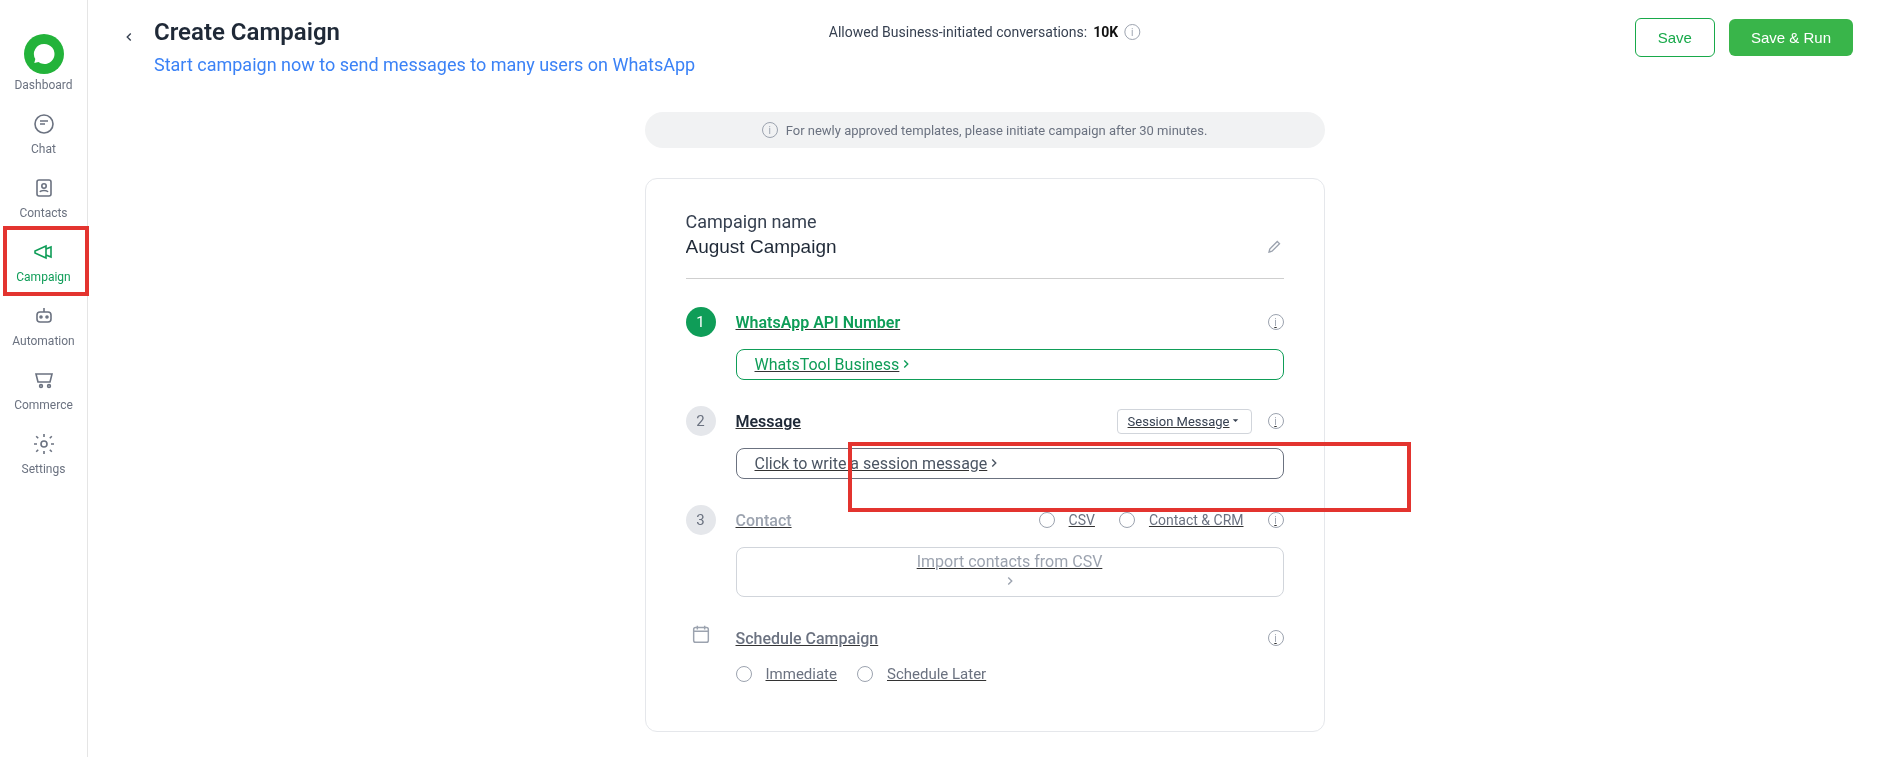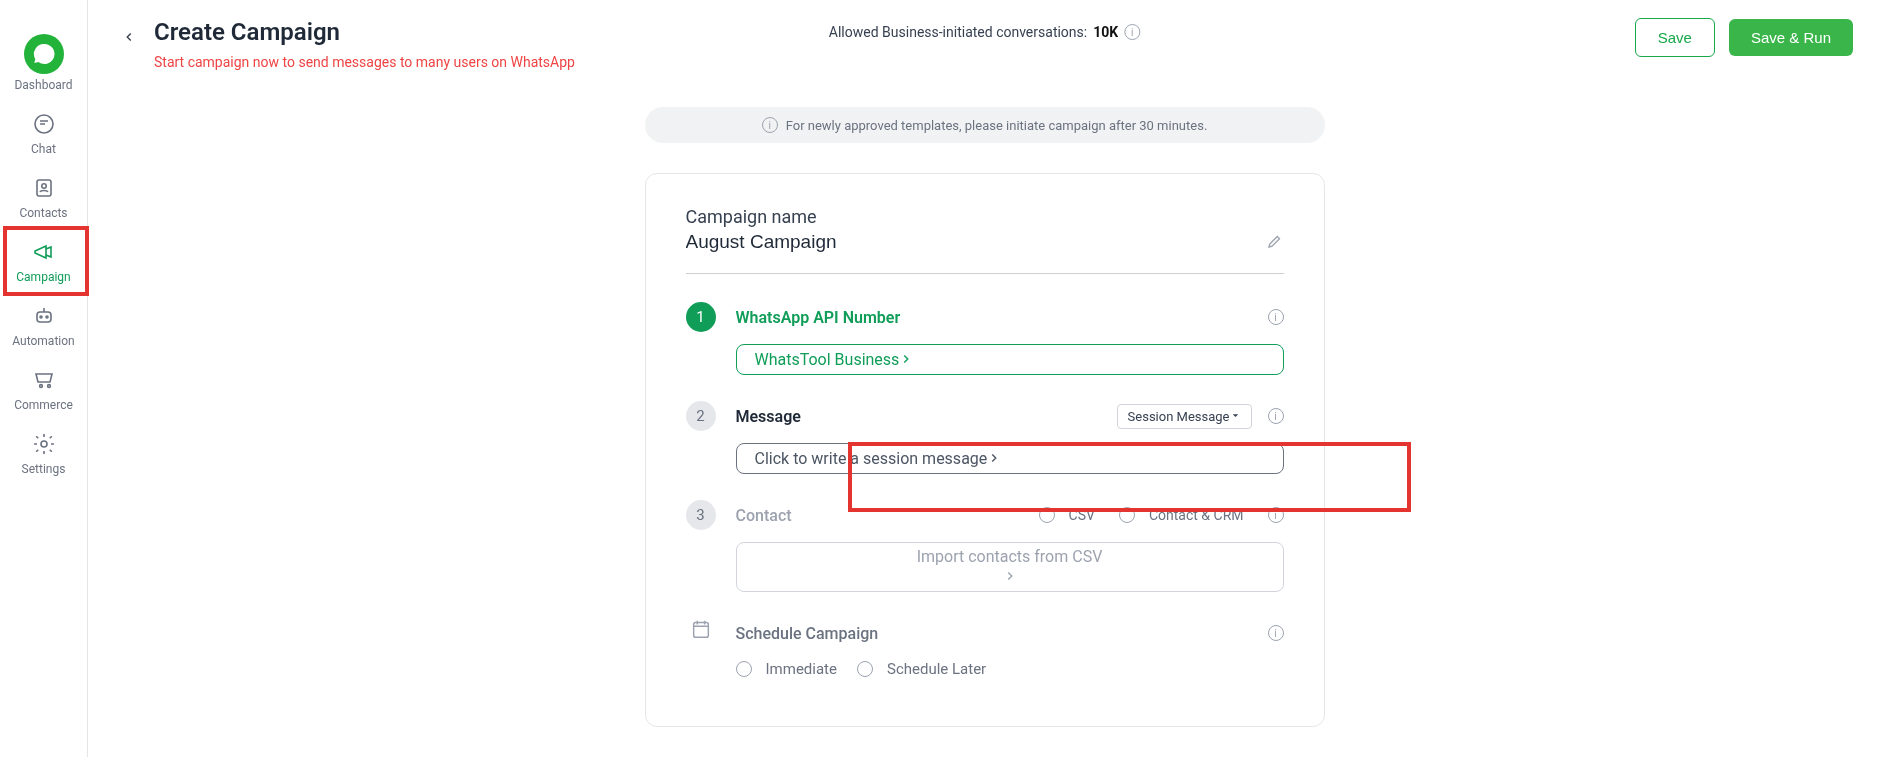--- a/index.html
+++ b/index.html
@@ -70,21 +70,21 @@
     margin-top: 6px;
     margin-right: 12px;
     display: flex; align-items: center; justify-content: center;
     cursor: pointer;
     color: #374151;
   }
   .title-block h1 {
     font-size: 24px; font-weight: 600; color: #1f2937;
   }
   .title-block p {
-    margin-top: 8px; color: #ef4444; font-size: 14px;
+    margin-top: 8px; color: #3b82f6; font-size: 18px;
   }
   .top-center {
     position: absolute;
     left: 50%; transform: translateX(-50%);
     top: 24px;
     color: #374151;
     font-size: 14px;
     display: flex; align-items: center; gap: 6px;
   }
   .top-center b { color: #111; }
@@ -162,21 +162,21 @@
   }
   .step-num {
     width: 30px; height: 30px;
     border-radius: 50%;
     display: flex; align-items: center; justify-content: center;
     font-size: 15px;
     flex-shrink: 0;
   }
   .step-num.done { background: #0f9d58; color: #fff; }
   .step-num.pend { background: #e5e7eb; color: #6b7280; }
-  .step-body { flex: 1; }
+  .step-body { flex: 1; text-decoration: underline; }
   .step-head {
     display: flex; align-items: center; justify-content: space-between;
     margin-bottom: 12px;
     min-height: 30px;
   }
   .step-title { font-size: 16px; font-weight: 600; }
   .step.green .step-title { color: #0f9d58; }
   .step.dark .step-title { color: #1f2937; }
   .step.muted .step-title { color: #9ca3af; font-weight: 500; }
 

